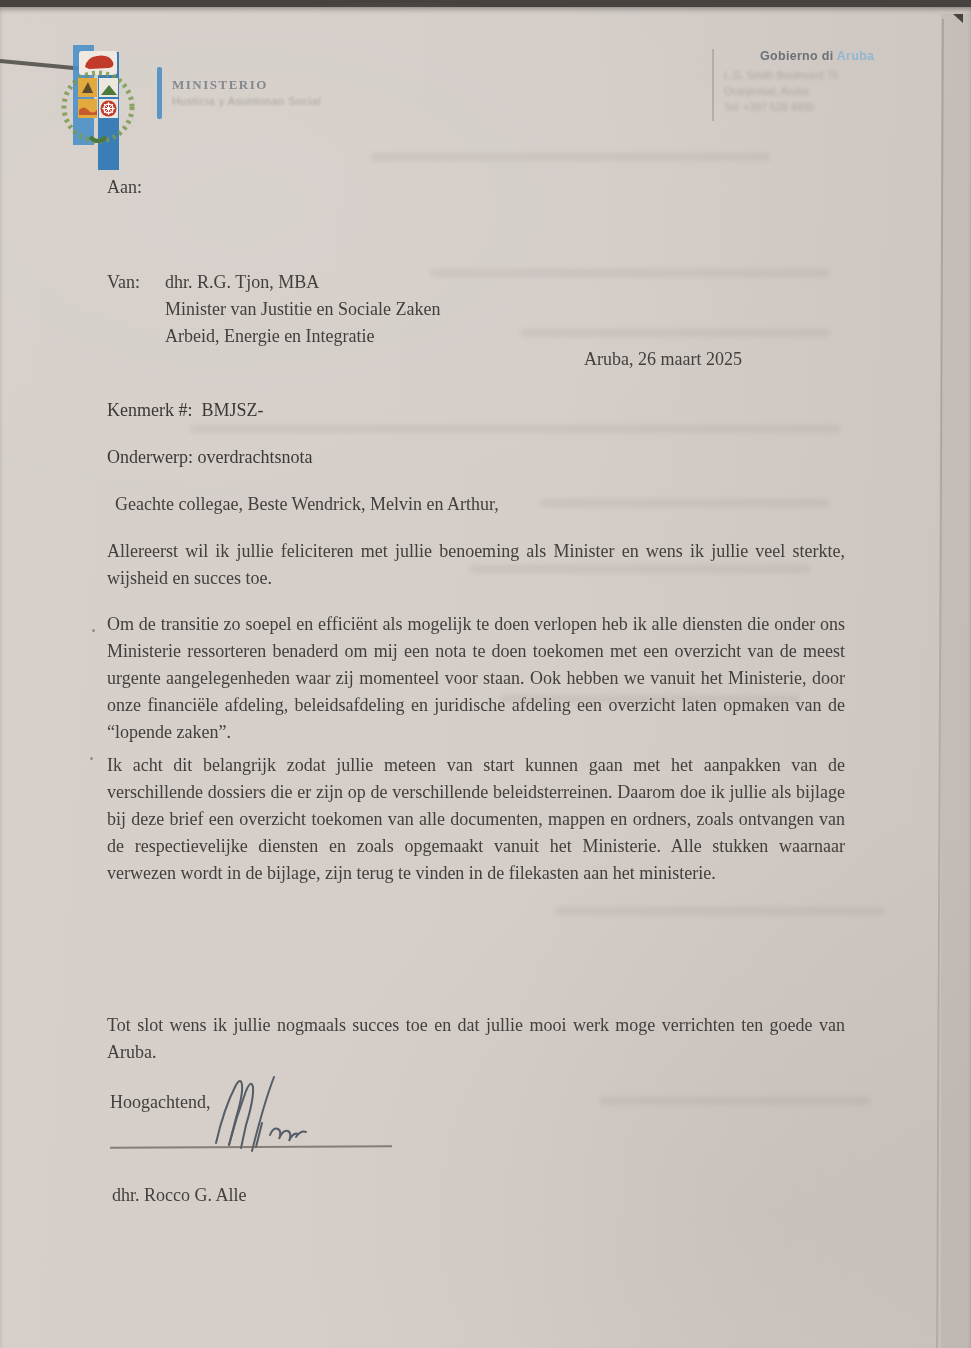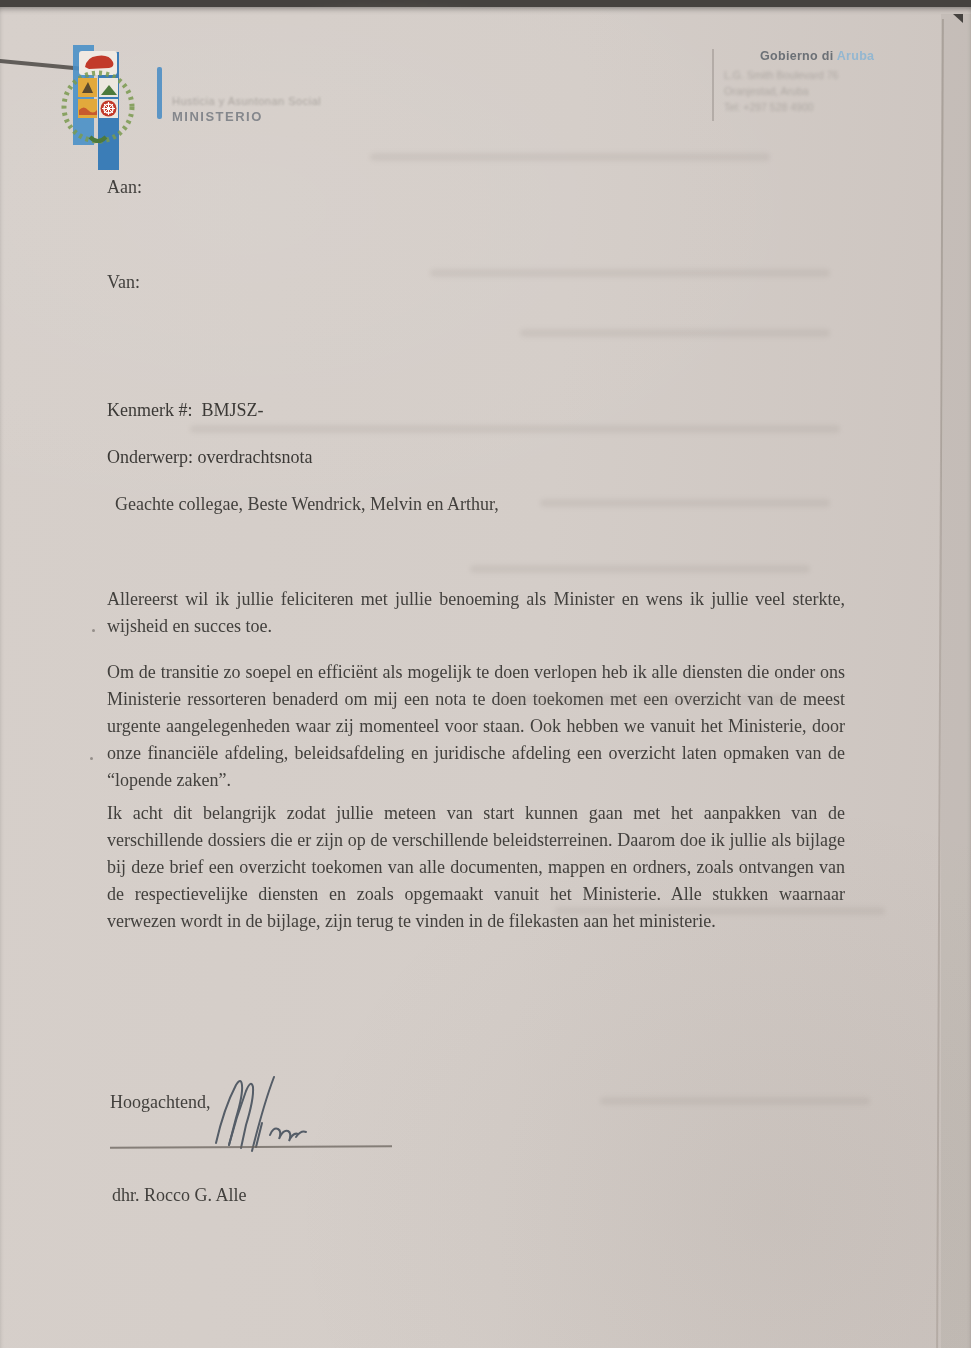--- a/index.html
+++ b/index.html
@@ -13,41 +13,41 @@
     background:
       radial-gradient(900px 500px at 25% 15%, rgba(255,255,255,0.06), rgba(0,0,0,0) 70%),
       radial-gradient(700px 600px at 80% 90%, rgba(90,80,70,0.06), rgba(0,0,0,0) 70%),
       linear-gradient(94deg,#d6cfca 0%,#d4cdc8 55%,#ccc4bf 100%);
     box-shadow:inset 0 4px 6px -3px rgba(0,0,0,0.45);
   }
   .abs{position:absolute;}
   
   .crest{left:55px;top:38px;width:90px;height:130px;}
   .min-bar{left:157px;top:60px;width:5px;height:52px;background:#3d87c4;opacity:.8;border-radius:2px;filter:blur(.3px);}
-  .min-title{left:172px;top:70px;font-family:Liberation Sans, sans-serif;font-size:13px;font-weight:bold;
-    letter-spacing:1.5px;color:#84878c;filter:blur(.3px);margin-top:32px;}
+  .min-title{left:172px;top:70px;font-family:Liberation Serif, serif;font-size:13px;font-weight:bold;
+    letter-spacing:1.5px;color:#84878c;filter:blur(.3px);}
   .min-sub{left:172px;top:88px;font-family:"Liberation Sans",sans-serif;font-size:11px;
     letter-spacing:.5px;color:#a7a19c;filter:blur(1.1px);opacity:.9;}
   .gov-rule{left:712px;top:42px;width:2px;height:72px;background:#9a948e;opacity:.55;}
   .gov-title{left:736px;top:42px;font-family:"Liberation Sans",sans-serif;font-size:12.5px;font-weight:bold;
     color:#6b7076;letter-spacing:.3px;filter:blur(.3px);margin-left:24px;}
   .gov-accent{color:#93b7d1;}
   .gov-lines{left:724px;top:60px;font-family:"Liberation Sans",sans-serif;font-size:10.5px;line-height:16px;
     color:#aaa49f;filter:blur(1.5px);opacity:.85;}
   
   .ink{color:#42403d;font-size:18px;line-height:27px;}
   .addr-grid{display:grid;grid-template-columns:58px 1fr;column-gap:0;}
   .to-block{left:107px;top:167px;width:500px;gap:40px;}
   .from-block{left:107px;top:262px;width:560px;}
   .dateline{left:440px;top:339px;width:302px;text-align:right;}
   .bold-line{font-weight:normal;color:#3b3936;}
   .kenmerk{left:107px;top:390px;}
   .onderwerp{left:107px;top:437px;}
   .salutation{left:107px;top:484px;width:740px;margin-left:8px;}
-  .para{left:107px;top:0;width:738px;text-align:justify;margin-top:48px;}
+  .para{left:107px;top:0;width:738px;text-align:justify;}
   .p1{top:531px;}
   .p2{top:604px;}
   .p3{top:745px;}
   .p4{top:913px;}
   .p5{top:1005px;}
   .closing{left:110px;top:1082px;}
   .sig-svg{left:196px;top:1066px;}
   .sig-line{left:110px;top:1139px;width:282px;height:2px;background:#6a635c;opacity:.75;transform:rotate(-.3deg);}
   .signer-title{left:112px;top:1147px;}
   .signer-name{left:112px;top:1175px;}
@@ -108,35 +108,42 @@
     <div>Oranjestad, Aruba</div>
     <div>Tel: +297 528 4900</div>
   </div>
 
   <div class="abs to-block ink addr-grid">
     <div>Aan:</div>
   </div>
 
   <div class="abs from-block ink addr-grid">
     <div>Van:</div>
+    <div>
+      <div>dhr. R.G. Tjon, MBA</div>
+      <div>Minister van Justitie en Sociale Zaken</div>
+      <div>Arbeid, Energie en Integratie</div>
+    </div>
   </div>
 
+  <div class="abs dateline ink">Aruba, 26 maart 2025</div>
 
   <div class="abs kenmerk ink bold-line">
     <span>Kenmerk #:</span>&nbsp;&nbsp;<span>BMJSZ-</span>
   </div>
   <div class="abs onderwerp ink bold-line">
     <span>Onderwerp:</span> <span>overdrachtsnota</span>
   </div>
 
   <div class="abs salutation ink">Geachte collegae, Beste Wendrick, Melvin en Arthur,</div>
 
   <div class="abs para p1 ink">Allereerst wil ik jullie feliciteren met jullie benoeming als Minister en wens ik jullie veel sterkte, wijsheid en succes toe.</div>
   <div class="abs para p2 ink">Om de transitie zo soepel en efficiënt als mogelijk te doen verlopen heb ik alle diensten die onder ons Ministerie ressorteren benaderd om mij een nota te doen toekomen met een overzicht van de meest urgente aangelegenheden waar zij momenteel voor staan. Ook hebben we vanuit het Ministerie, door onze financiële afdeling, beleidsafdeling en juridische afdeling een overzicht laten opmaken van de “lopende zaken”.</div>
   <div class="abs para p3 ink">Ik acht dit belangrijk zodat jullie meteen van start kunnen gaan met het aanpakken van de verschillende dossiers die er zijn op de verschillende beleidsterreinen. Daarom doe ik jullie als bijlage bij deze brief een overzicht toekomen van alle documenten, mappen en ordners, zoals ontvangen van de respectievelijke diensten en zoals opgemaakt vanuit het Ministerie. Alle stukken waarnaar verwezen wordt in de bijlage, zijn terug te vinden in de filekasten aan het ministerie.</div>
+  <div class="abs para p5 ink">Tot slot wens ik jullie nogmaals succes toe en dat jullie mooi werk moge verrichten ten goede van Aruba.</div>
 
   <div class="abs closing ink">Hoogachtend,</div>
   <svg class="abs sig-svg" width="190" height="80" viewBox="0 0 190 80">
     <g stroke="#3f4a57" stroke-width="2" fill="none" stroke-linecap="round" opacity=".85">
       <path d="M20,70 Q28,35 40,12 Q45,4 46,12 Q47,22 40,45 L33,72"></path>
       <path d="M33,72 Q40,45 50,18 Q55,6 57,14 Q58,26 50,52 L45,75"></path>
       <path d="M78,4 Q68,30 56,78"></path>
       <path d="M66,50 Q63,62 60,74"></path>
       <path d="M74,62 q3,-8 8,-6 q4,2 1,10 q4,-10 9,-8 q4,2 1,10 q4,-9 9,-7"></path>
       <path d="M100,64 q5,-7 10,-5"></path>

